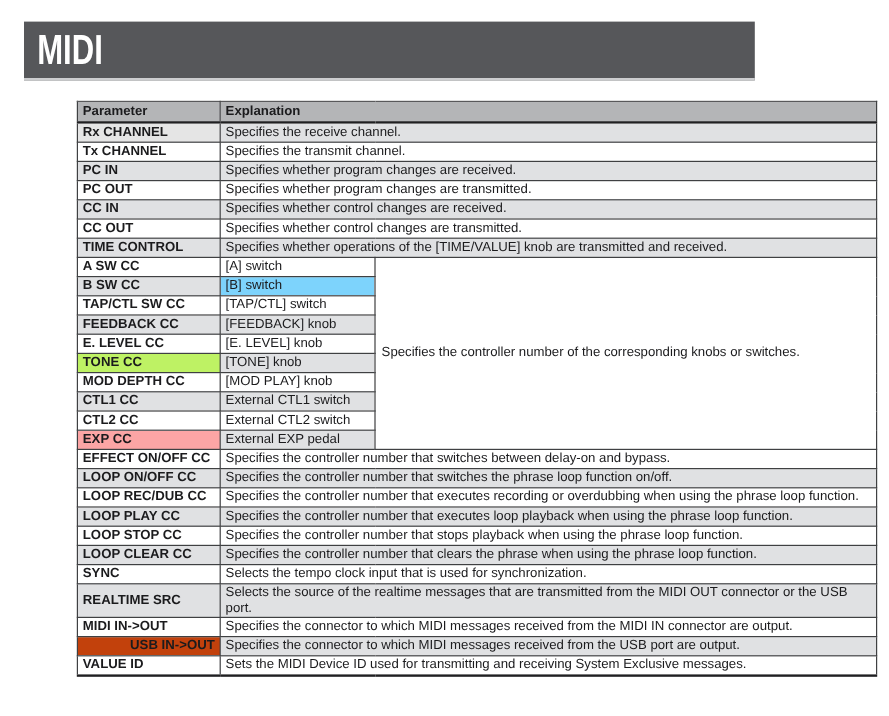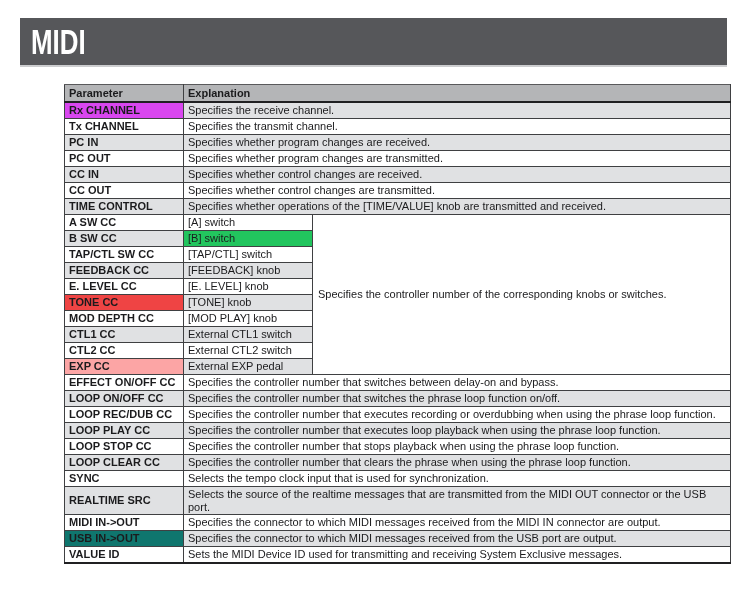--- a/index.html
+++ b/index.html
@@ -12,21 +12,21 @@
     position: relative;
     width: 741px;
     height: 597px;
     background: #ffffff;
     overflow: hidden;
   }
   .title-bar {
     position: absolute;
     left: 20px;
     top: 18px;
-    width: 707px;
+    width: 609px;
     height: 47px;
     background: #56575a;
     border-bottom: 2px solid #cccdcf;
     display: flex;
     align-items: center;
   }
   .title-text {
     color: #ffffff;
     font-weight: bold;
     font-size: 35px;
@@ -88,21 +88,21 @@
       <col style="width:418px">
     </colgroup>
     <thead>
       <tr>
         <th style="background: rgb(180, 181, 183);">Parameter</th>
         <th colspan="2" style="background: rgb(180, 181, 183);">Explanation</th>
       </tr>
     </thead>
     <tbody id="table-body">
         <tr class="shade">
-          <td class="param-cell" style="background: #d946ef;">Rx CHANNEL</td>
+          <td class="param-cell" style="background: #e5e5e5;">Rx CHANNEL</td>
           <td class="explanation-cell" colspan="2" style="background: rgb(224, 225, 227);">Specifies the receive channel.</td>
         </tr>
         <tr>
           <td class="param-cell">Tx CHANNEL</td>
           <td class="explanation-cell" colspan="2">Specifies the transmit channel.</td>
         </tr>
         <tr class="shade">
           <td class="param-cell" style="background: rgb(224, 225, 227);">PC IN</td>
           <td class="explanation-cell" colspan="2" style="background: rgb(224, 225, 227);">Specifies whether program changes are received.</td>
         </tr>
@@ -122,36 +122,36 @@
           <td class="param-cell" style="background: rgb(224, 225, 227);">TIME CONTROL</td>
           <td class="explanation-cell" colspan="2" style="background: rgb(224, 225, 227);">Specifies whether operations of the [TIME/VALUE] knob are transmitted and received.</td>
         </tr>
         <tr>
           <td class="param-cell">A SW CC</td>
           <td class="value-cell">[A] switch</td>
           <td class="group-cell" rowspan="10">Specifies the controller number  of the corresponding knobs or switches.</td>
         </tr>
         <tr class="shade">
           <td class="param-cell" style="background: rgb(224, 225, 227);">B SW CC</td>
-          <td class="value-cell" style="background: #22c55e;">[B] switch</td>
+          <td class="value-cell" style="background: #7dd3fc;">[B] switch</td>
         </tr>
         <tr>
           <td class="param-cell">TAP/CTL SW CC</td>
           <td class="value-cell">[TAP/CTL] switch</td>
         </tr>
         <tr class="shade">
           <td class="param-cell" style="background: rgb(224, 225, 227);">FEEDBACK CC</td>
           <td class="value-cell" style="background: rgb(224, 225, 227);">[FEEDBACK] knob</td>
         </tr>
         <tr>
           <td class="param-cell">E. LEVEL CC</td>
           <td class="value-cell">[E. LEVEL] knob</td>
         </tr>
         <tr class="shade">
-          <td class="param-cell" style="background: #ef4444;">TONE CC</td>
+          <td class="param-cell" style="background: #bef264;">TONE CC</td>
           <td class="value-cell" style="background: rgb(224, 225, 227);">[TONE] knob</td>
         </tr>
         <tr>
           <td class="param-cell">MOD DEPTH CC</td>
           <td class="value-cell">[MOD PLAY] knob</td>
         </tr>
         <tr class="shade">
           <td class="param-cell" style="background: rgb(224, 225, 227);">CTL1 CC</td>
           <td class="value-cell" style="background: rgb(224, 225, 227);">External CTL1 switch</td>
         </tr>
@@ -193,21 +193,21 @@
         </tr>
         <tr class="shade">
           <td class="param-cell" style="background: rgb(224, 225, 227);">REALTIME SRC</td>
           <td class="explanation-cell" colspan="2" style="background: rgb(224, 225, 227);">Selects the source of the realtime messages that are transmitted from the MIDI OUT connector or the USB port.</td>
         </tr>
         <tr>
           <td class="param-cell">MIDI IN-&gt;OUT</td>
           <td class="explanation-cell" colspan="2">Specifies the connector to which MIDI messages received from the MIDI IN connector are output.</td>
         </tr>
         <tr class="shade">
-          <td class="param-cell" style="background: #0f766e;">USB IN-&gt;OUT</td>
+          <td class="param-cell" style="background: #c2410c; text-align: right;">USB IN-&gt;OUT</td>
           <td class="explanation-cell" colspan="2" style="background: rgb(224, 225, 227);">Specifies the connector to which MIDI messages received from the USB port are output.</td>
         </tr>
         <tr>
           <td class="param-cell">VALUE ID</td>
           <td class="explanation-cell" colspan="2">Sets the MIDI Device ID used for transmitting and receiving System Exclusive messages.</td>
         </tr>
       </tbody>
   </table>
 
 </div>

